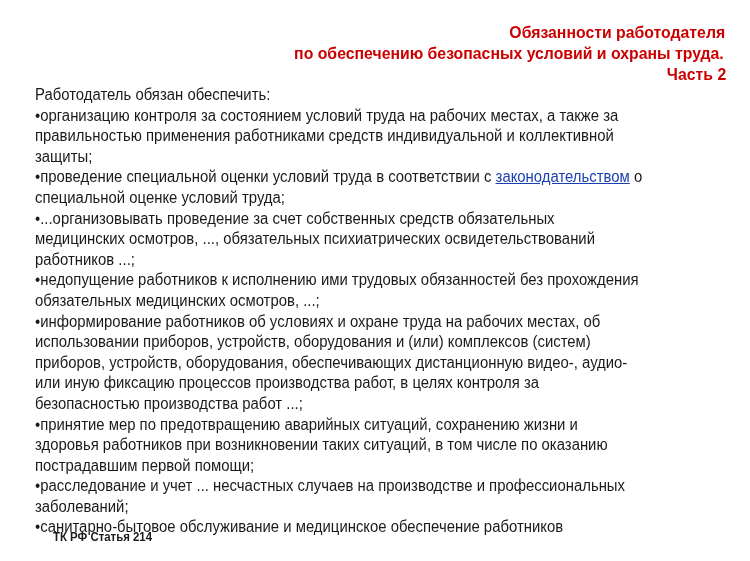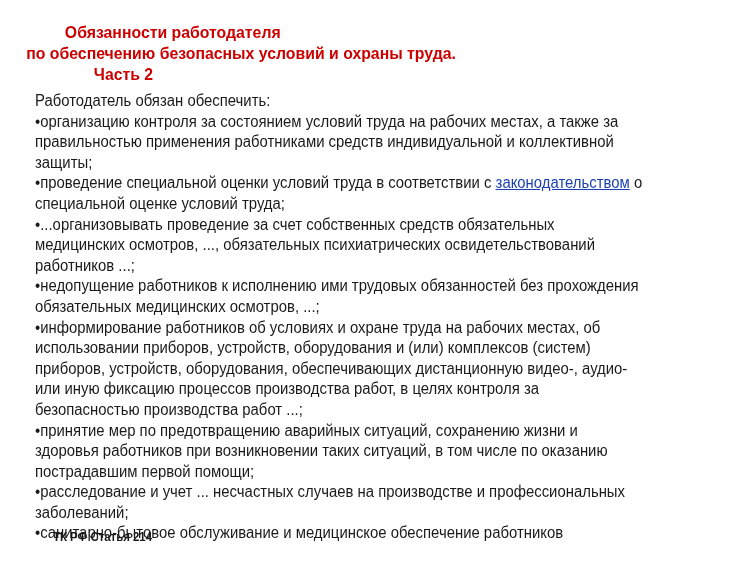--- a/index.html
+++ b/index.html
@@ -5,29 +5,29 @@
     html, body { margin: 0; padding: 0; }
     body {
       width: 750px; height: 561px; overflow: hidden;
       background: #ffffff;
       font-family: "Liberation Sans", sans-serif;
       color: #1a1a1a;
       position: relative;
     }
     .title-block {
       position: absolute; left: 0; top: 22px; width: 750px;
-      text-align: left; color: #cc0000;
+      text-align: right; color: #cc0000;
       font-size: 17px; font-weight: bold; line-height: 21px;
     }
     .title-block div { transform: scaleX(0.93); transform-origin: 50% 50%; }
     .title-block .l1 { margin-left: 40px; }
     .title-block .l3 { margin-left: 70px; }
     .body-text {
       position: absolute; left: 35px; top: 85px; width: 700px;
-      font-size: 16px; line-height: 20.6px; color: #1a1a1a; margin-top: 6px;
+      font-size: 16px; line-height: 20.6px; color: #1a1a1a;
     }
     .body-text .line { white-space: nowrap; transform: scaleX(0.93); transform-origin: 0 50%; }
     .link { color: #1a3fb0; text-decoration: underline; cursor: pointer; }
     .footer-ref {
       position: absolute; left: 53px; top: 530px;
       font-size: 12px; font-weight: bold; color: #1a1a1a;
       transform: scaleX(0.95); transform-origin: 0 50%;
     }
   </style>
 </head>

